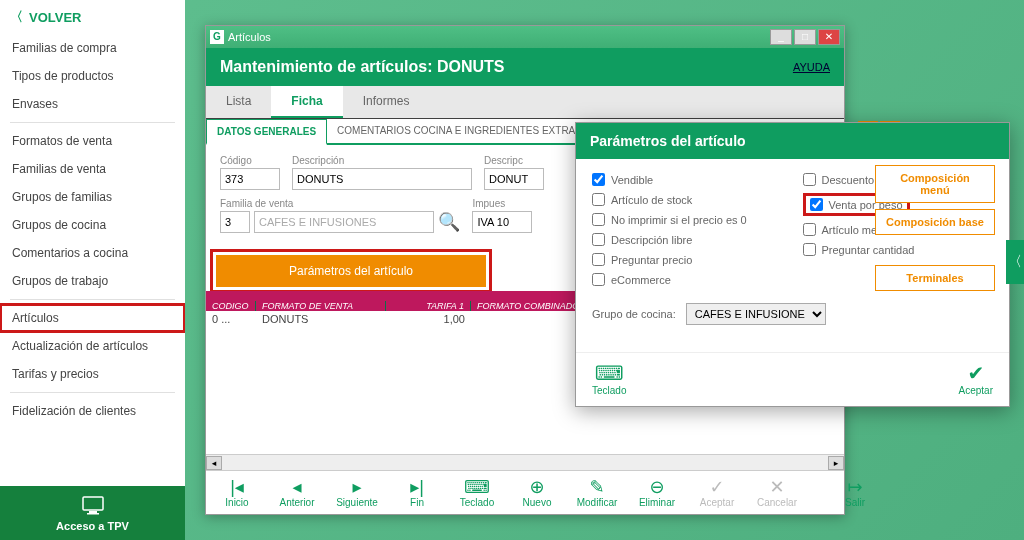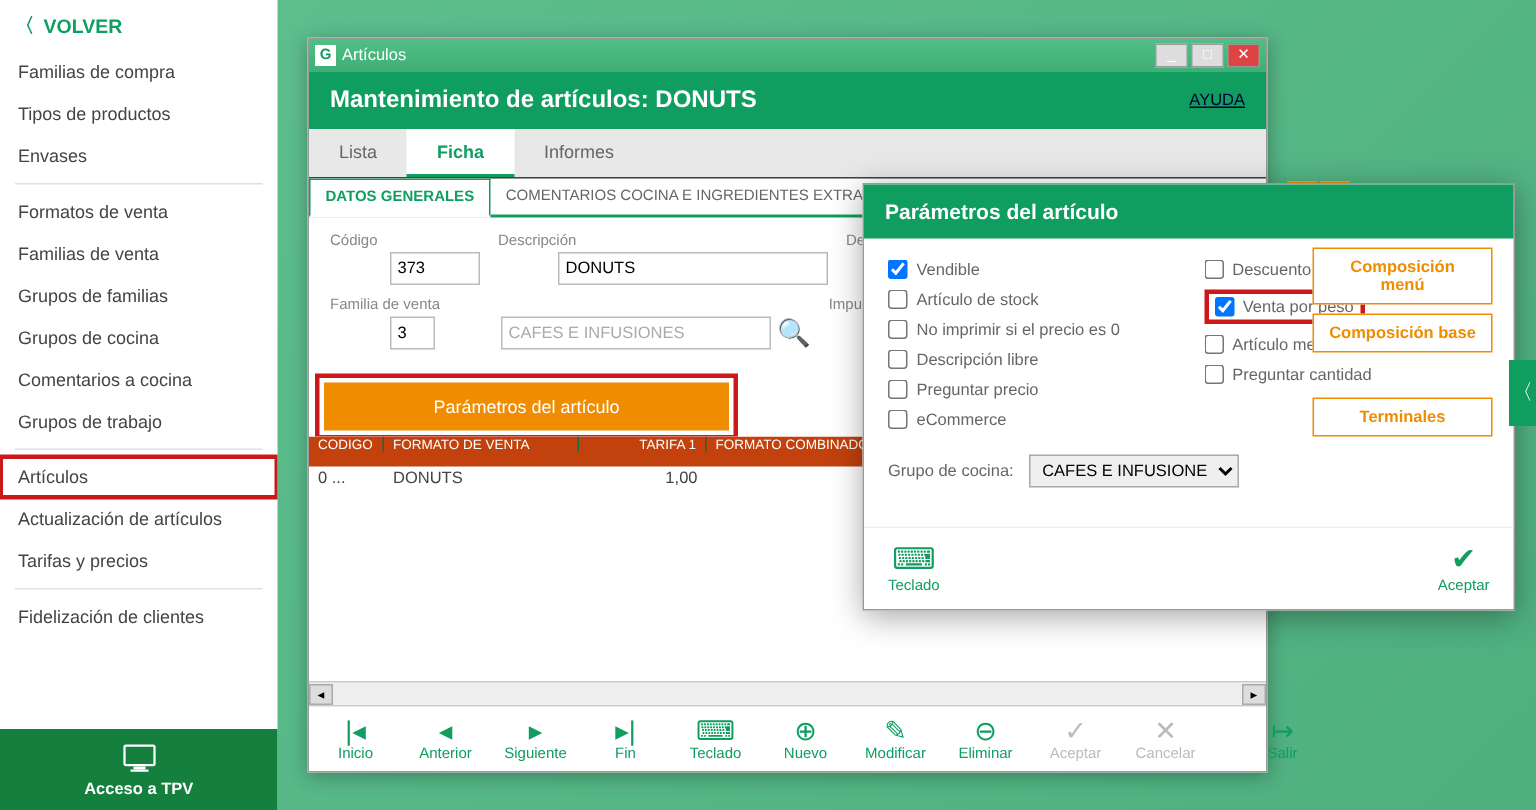--- a/index.html
+++ b/index.html
@@ -33,26 +33,26 @@
 
 .tabs2 { display:flex; border-bottom:2px solid #0f9d60; font-size:10px; }
 .tab2 { padding:6px 10px; color:#666; cursor:pointer; white-space:nowrap; }
 .tab2.active { color:#0f9d60; border:1px solid #0f9d60; border-bottom:2px solid #fff; margin-bottom:-2px; background:#fff; font-weight:bold; }
 .tabs2-nav { margin-left:auto; display:flex; gap:2px; padding:2px; }
 .navarrow { width:20px; height:18px; border:1px solid #f08c00; color:#f08c00; text-align:center; line-height:16px; font-size:12px; cursor:pointer; background:#fff; }
 
 .form-area { padding:10px 14px; font-size:11px; color:#666; }
 .form-row { display:flex; gap:12px; margin-bottom:8px; }
 .form-col label { display:block; font-size:10px; margin-bottom:2px; color:#888; }
-.form-col input, .form-col select { border:1px solid #bbb; padding:3px 4px; font-size:11px; height:22px;margin-left:40px; }
+.form-col input, .form-col select { border:1px solid #bbb; padding:3px 4px; font-size:11px; height:22px; }
 
 .param-btn-wrap { padding:4px 10px; }
 .param-btn { background:#f08c00; color:#fff; border:none; width:270px; height:32px; font-size:12px; cursor:pointer; outline:3px solid #cc1818; outline-offset:3px; }
 
-.grid-head { background:#c2410c; color:#fff; font-size:9px; display:flex; height:20px; align-items:flex-start; }
+.grid-head { background:#be185d; color:#fff; font-size:9px; display:flex; height:20px; align-items:flex-end;font-style:italic; }
 .grid-head div { padding:0 6px; border-right:1px solid #0d7049; }
 .grid-row { display:flex; font-size:11px; padding:2px 0; color:#444; }
 .grid-row div { padding:0 6px; }
 .gc1{width:50px}.gc2{width:130px}.gc3{width:85px;text-align:right}.gc4{width:120px}.gc5{width:30px;text-align:center}
 
 .scroll-h { height:16px; background:#eee; border-top:1px solid #ccc; display:flex; align-items:center; }
 .scroll-h .sbtn { width:16px; height:14px; background:#ddd; border:1px solid #aaa; font-size:9px; text-align:center; line-height:12px; }
 .scroll-h .strack { flex:1; }
 
 .bottombar { border-top:1px solid #ccc; display:flex; padding:6px 10px; gap:18px; align-items:center; }

